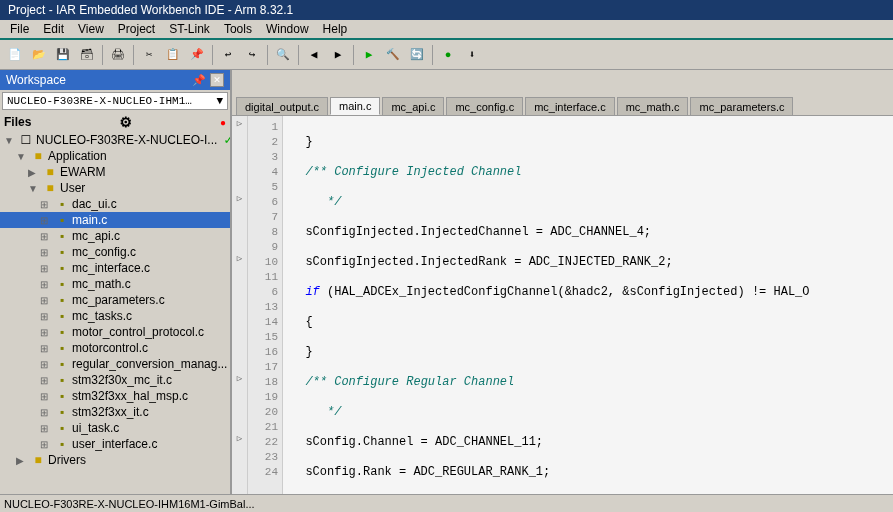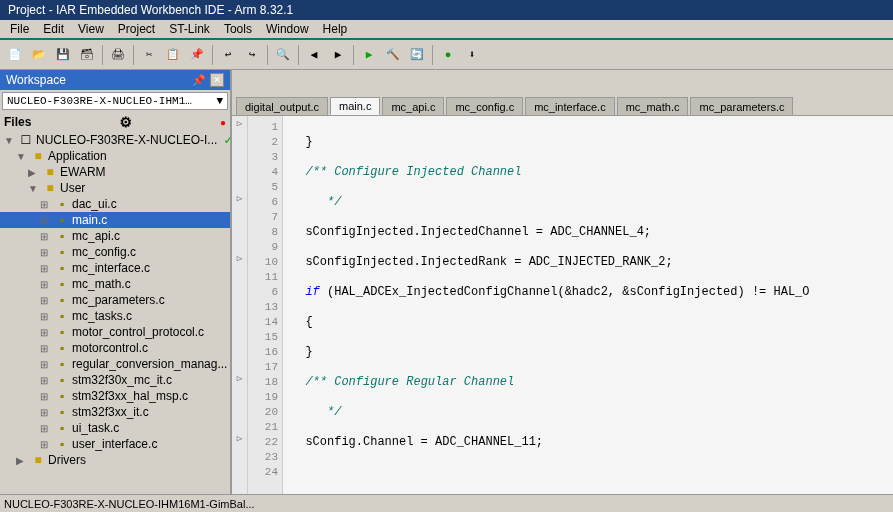--- a/index.html
+++ b/index.html
@@ -319,20 +319,21 @@
 <span class="line">  <span class="comment">/** Configure Injected Channel</span></span>
 <span class="line">  <span class="comment">   */</span></span>
 <span class="line">  sConfigInjected.InjectedChannel = ADC_CHANNEL_4;</span>
 <span class="line">  sConfigInjected.InjectedRank = ADC_INJECTED_RANK_2;</span>
 <span class="line">  <span class="kw">if</span> (HAL_ADCEx_InjectedConfigChannel(&amp;hadc2, &amp;sConfigInjected) != HAL_O</span>
 <span class="line">  {</span>
 <span class="line">  }</span>
 <span class="line">  <span class="comment">/** Configure Regular Channel</span></span>
 <span class="line">  <span class="comment">   */</span></span>
 <span class="line">  sConfig.Channel = ADC_CHANNEL_11;</span>
+<span class="line">  sConfig.Rank = ADC_REGULAR_RANK_1;</span>
 
 
 
 
 
 
 
 
 
 

